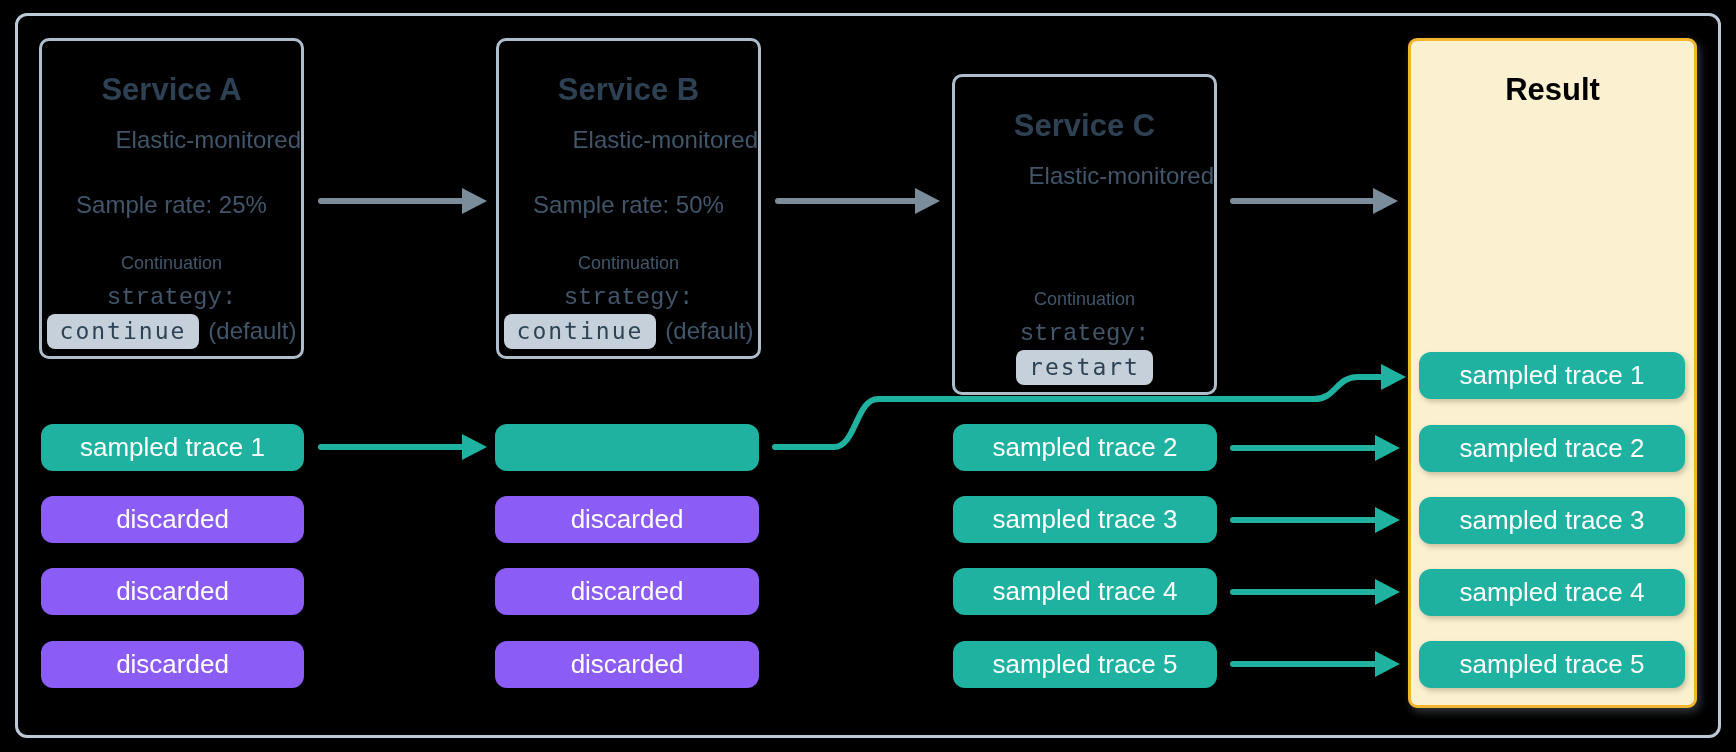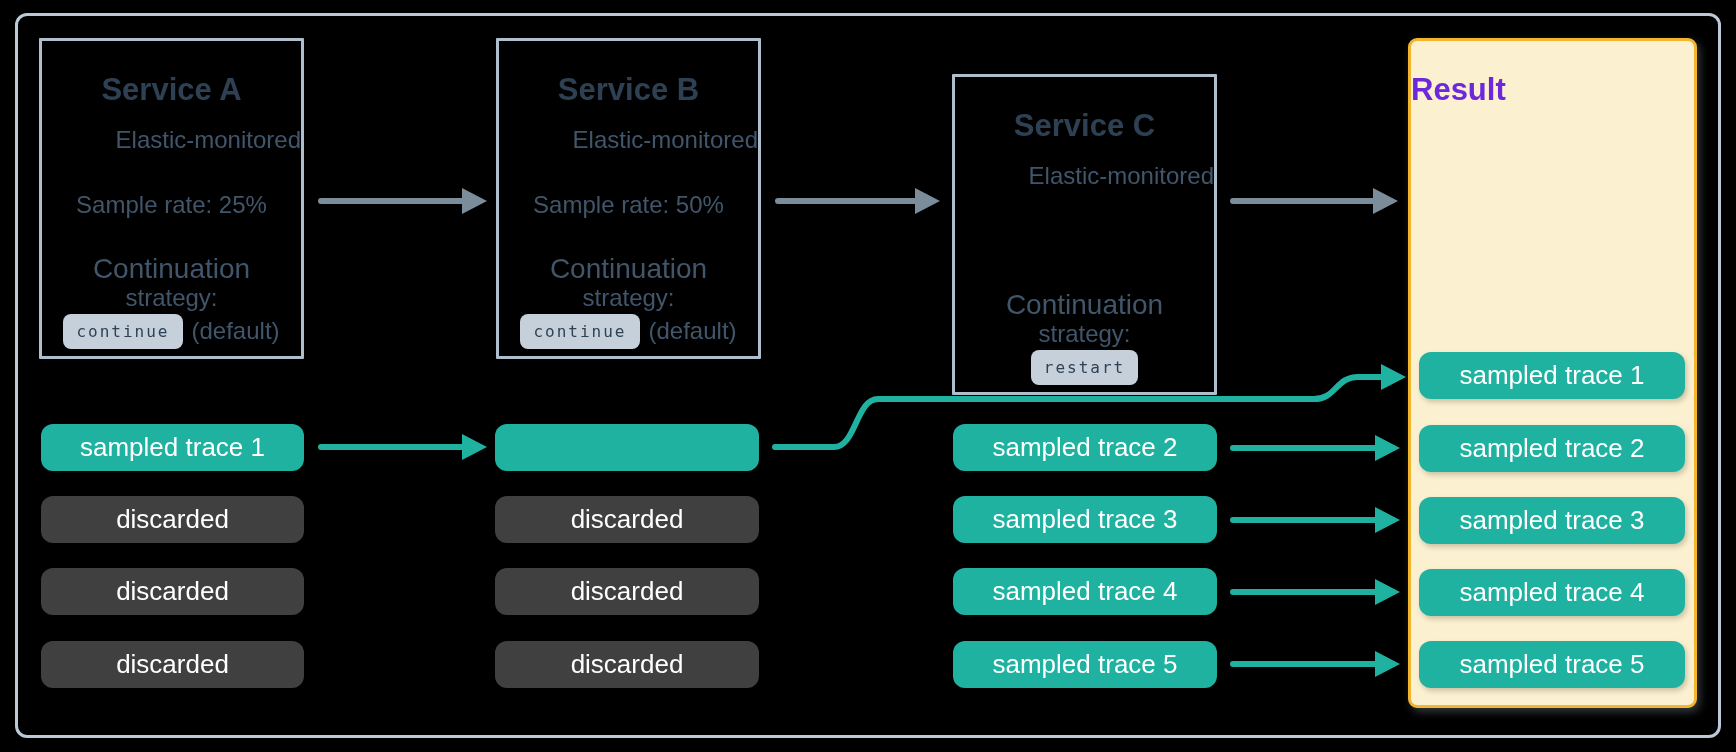--- a/index.html
+++ b/index.html
@@ -7,59 +7,59 @@
     position:relative;width:1736px;height:752px;background:#000;overflow:hidden;
     font-family:"Liberation Sans", sans-serif;
   }
   .frame{
     position:absolute;left:15px;top:13px;width:1700px;height:719px;
     border:3px solid #BCC9D6;border-radius:12px;
   }
   
   .service{
     position:absolute;top:38px;width:259px;height:315px;
-    border:3px solid #AEBECD;border-radius:1px;background:#000;
+    border:3px solid #AEBECD;border-radius:10px;background:#000;
     color:#41566B;text-align:center;
   }
   .service.a{left:39px;}
   .service.b{left:496px;}
   .service.c{left:952px;margin-top:36px;}
   .svc-title{position:absolute;top:31px;left:0;right:0;font-size:31px;font-weight:700;color:#2E4154;}
   .svc-sub{position:absolute;top:85px;left:0;right:0;font-size:24px;font-weight:500;text-align:right;}
   .svc-rate{position:absolute;top:150px;left:0;right:0;font-size:24px;font-weight:500;}
-  .svc-cont1{position:absolute;top:212px;left:0;right:0;font-size:28px;font-weight:500;}
-  .svc-cont2{position:absolute;top:243px;left:0;right:0;font-size:24px;font-weight:500;}
+  .svc-cont1{position:absolute;top:212px;left:0;right:0;font-size:18px;font-weight:500;}
+  .svc-cont2{position:absolute;top:243px;left:0;right:0;font-size:24px;font-weight:500;font-family:Liberation Mono, monospace;}
   .svc-strategy-row{
     position:absolute;top:272px;left:0;right:0;height:36px;
     display:flex;align-items:center;justify-content:center;gap:9px;
   }
   .chip{
     display:inline-block;background:#C5D0DB;color:#2F4254;border-radius:8px;
-    font-family:"DejaVu Sans Mono", monospace;font-size:16px;letter-spacing:2px;
+    font-family:"DejaVu Sans Mono", monospace;font-size:23px;letter-spacing:2px;
     padding:3px 13px;line-height:29px;
   }
   .note{font-size:24px;font-weight:500;color:#41566B;}
   
   .result{
     position:absolute;left:1408px;top:38px;width:283px;height:664px;
     background:#FBF0D0;border:3px solid #F1B52E;border-radius:9px;
     box-shadow:3px 4px 8px rgba(110,120,130,0.45);
   }
   .result-title{
-    position:absolute;top:31px;left:0;right:0;text-align:left;
-    font-size:31px;font-weight:700;color:#6d28d9;
+    position:absolute;top:31px;left:0;right:0;text-align:center;
+    font-size:31px;font-weight:700;color:#000000;
   }
   
   .trace{
     position:absolute;height:47px;border-radius:12px;
     display:flex;align-items:center;justify-content:center;
     color:#fff;font-size:26px;font-weight:500;
   }
   .trace.sampled{background:#1FB2A1;}
-  .trace.discarded{background:#404040;}
+  .trace.discarded{background:#8b5cf6;}
   .lane1{left:41px;width:263px;}
   .lane2{left:495px;width:264px;}
   .lane3{left:953px;width:264px;}
   .laneR{left:1419px;width:266px;box-shadow:2px 3px 5px rgba(120,110,80,0.35);}
   .row0{top:424px;}.row1{top:496px;}.row2{top:568px;}.row3{top:641px;}
   .rowR0{top:352px;}.rowR1{top:425px;}.rowR2{top:497px;}.rowR3{top:569px;}.rowR4{top:641px;}
   svg.overlay{position:absolute;left:0;top:0;width:1736px;height:752px;pointer-events:none;}
 </style>
 </head>
 <body>

